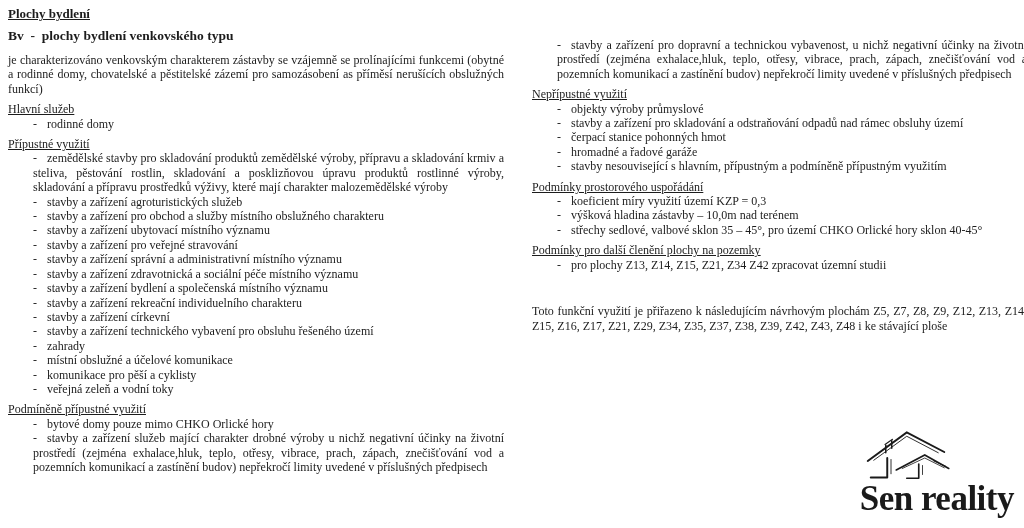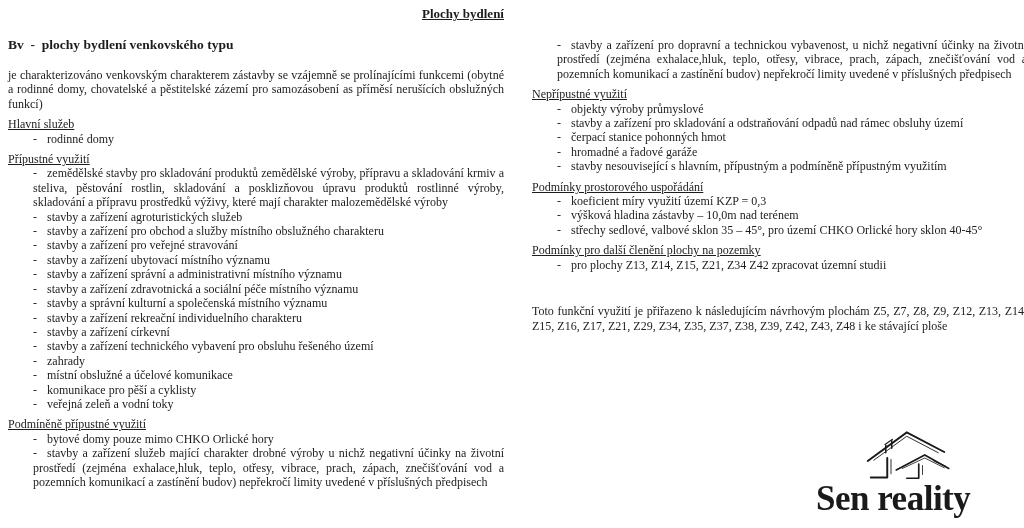--- a/index.html
+++ b/index.html
@@ -18,32 +18,31 @@
   }
   .col { position: absolute; top: 6px; }
   .col-left  { left: 8px;   width: 496px; }
   .col-right { left: 532px; width: 495px; top: 38px; }
 
   .title {
     font-size: 13px;
     font-weight: bold;
     text-decoration: underline;
     line-height: 16px;
-    text-align: right;
   }
   .subtitle {
     font-size: 13.5px;
     font-weight: bold;
     line-height: 17px;
-    margin-top: 14px;
+    margin-top: 5px;
     white-space: pre-wrap;
   }
   .para {
     text-align: justify;
-    margin: 15px 0 0 0;
+    margin: 9px 0 0 0;
   }
   .heading {
     text-decoration: underline;
     margin-top: 6px;
   }
   .item {
     margin-left: 25px;
     text-align: justify;
   }
   .dash {
@@ -51,21 +50,21 @@
     width: 14px;
   }
   .closing {
     margin-top: 32px;
   }
 
   .logo {
     position: absolute;
     left: 816px; top: 422px;
     width: 198px;
-    text-align: left;
+    text-align: right;
   }
   .logo svg {
     display: block;
     margin: 0 auto 0 44px;
   }
   .logo-text {
     font-family: "Liberation Serif", serif;
     font-weight: bold;
     font-size: 35px;
     line-height: 34px;
@@ -86,25 +85,25 @@
     <div id="left-sections">
         <div class="section">
           <div class="heading">Hlavní služeb</div>
           <div class="item"><span class="dash">-</span><span>rodinné domy</span></div>
         </div>
         <div class="section">
           <div class="heading">Přípustné využití</div>
           <div class="item"><span class="dash">-</span><span>zemědělské stavby pro skladování produktů zemědělské výroby, přípravu a skladování krmiv a steliva, pěstování rostlin, skladování a posklizňovou úpravu produktů rostlinné výroby, skladování a přípravu prostředků výživy, které mají charakter malozemědělské výroby</span></div>
           <div class="item"><span class="dash">-</span><span>stavby a zařízení agroturistických služeb</span></div>
           <div class="item"><span class="dash">-</span><span>stavby a zařízení pro obchod a služby místního obslužného charakteru</span></div>
+          <div class="item"><span class="dash">-</span><span>stavby a zařízení ubytovací místního významu</span></div>
           <div class="item"><span class="dash">-</span><span>stavby a zařízení pro veřejné stravování</span></div>
-          <div class="item"><span class="dash">-</span><span>stavby a zařízení ubytovací místního významu</span></div>
           <div class="item"><span class="dash">-</span><span>stavby a zařízení správní a administrativní místního významu</span></div>
           <div class="item"><span class="dash">-</span><span>stavby a zařízení zdravotnická a sociální péče místního významu</span></div>
-          <div class="item"><span class="dash">-</span><span>stavby a správní kulturní a společenská místního významu</span></div>
+          <div class="item"><span class="dash">-</span><span>stavby a zařízení bydlení a společenská místního významu</span></div>
           <div class="item"><span class="dash">-</span><span>stavby a zařízení rekreační individuelního charakteru</span></div>
           <div class="item"><span class="dash">-</span><span>stavby a zařízení církevní</span></div>
           <div class="item"><span class="dash">-</span><span>stavby a zařízení technického vybavení pro obsluhu řešeného území</span></div>
           <div class="item"><span class="dash">-</span><span>zahrady</span></div>
           <div class="item"><span class="dash">-</span><span>místní obslužné a účelové komunikace</span></div>
           <div class="item"><span class="dash">-</span><span>komunikace pro pěší a cyklisty</span></div>
           <div class="item"><span class="dash">-</span><span>veřejná zeleň a vodní toky</span></div>
         </div>
         <div class="section">
           <div class="heading">Podmíněně přípustné využití</div>

